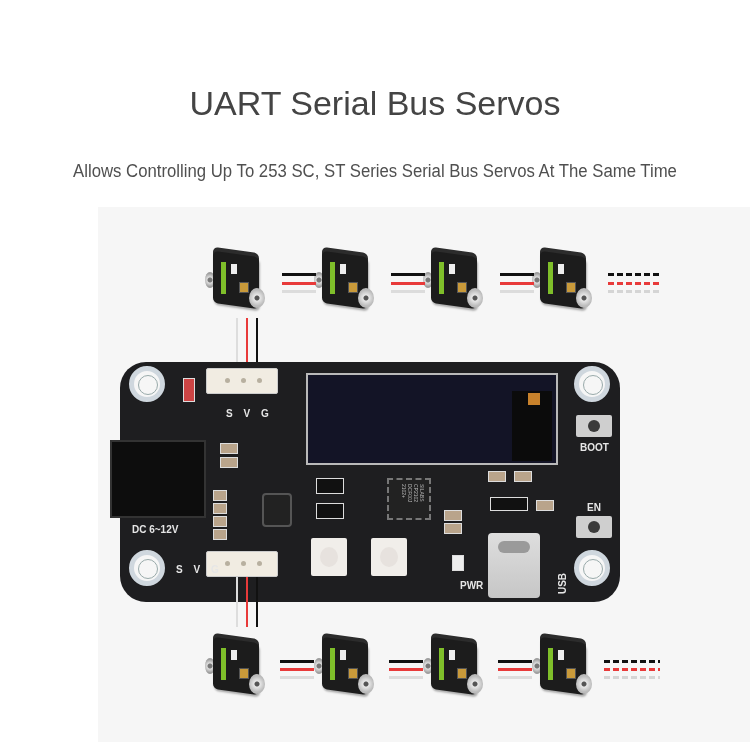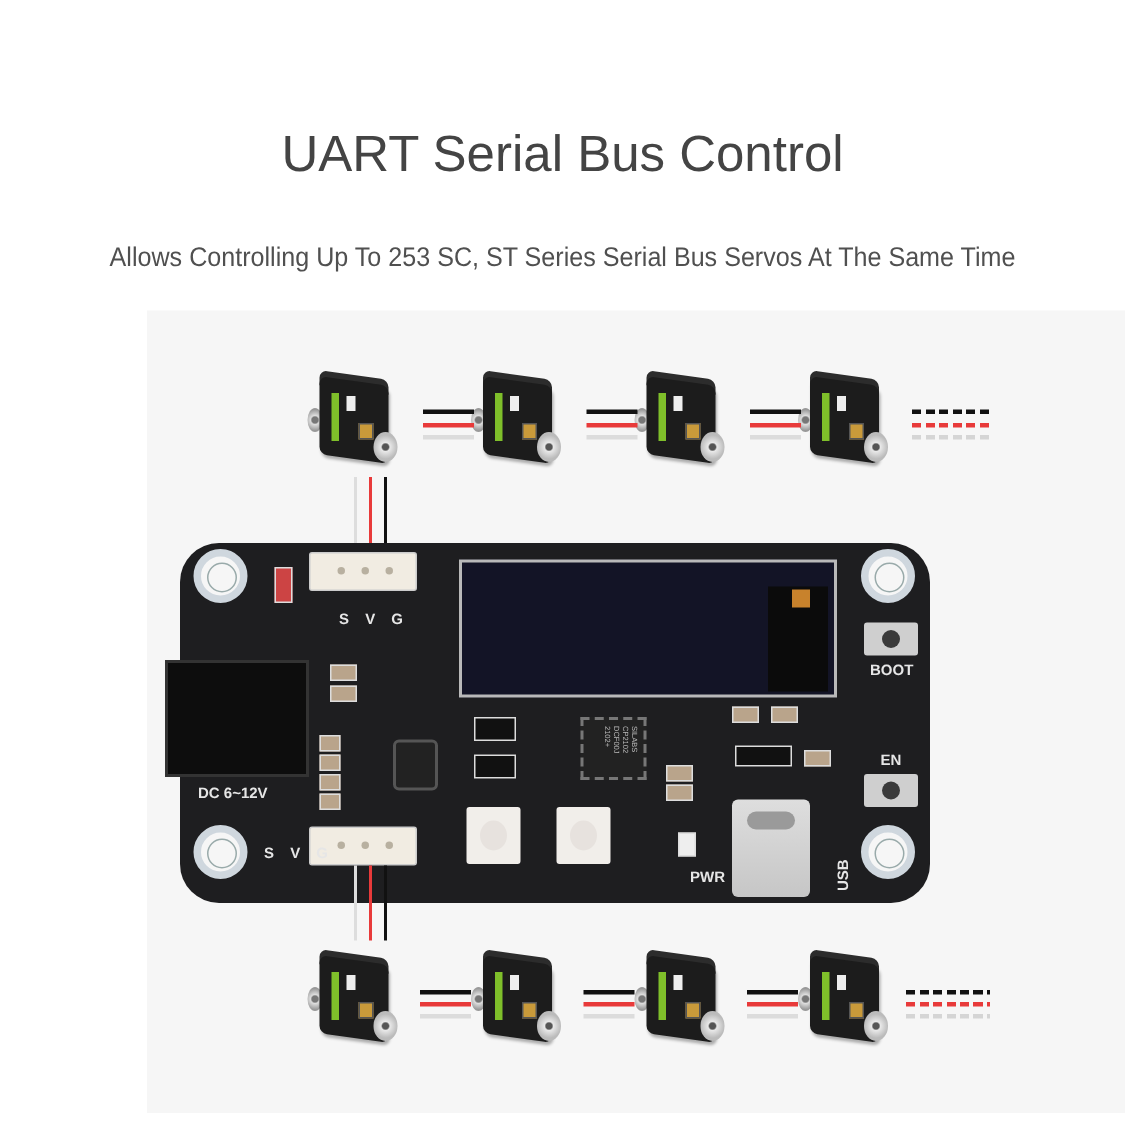--- a/index.html
+++ b/index.html
@@ -41,21 +41,21 @@
   .led::after{content:"";position:absolute;left:9px;top:9px;width:18px;height:20px;border-radius:50%;background:#e7e2de;}
   .btn{position:absolute;width:36px;height:22px;background:#cfcfcf;border-radius:2px;}
   .btn::after{content:"";position:absolute;left:12px;top:5px;width:12px;height:12px;border-radius:50%;background:#3a3a3a;}
   .usbc{position:absolute;left:488px;top:533px;width:52px;height:65px;background:linear-gradient(#dedede,#c6c6c6);border-radius:4px;}
   .usbc::after{content:"";position:absolute;left:10px;top:8px;width:32px;height:12px;border-radius:6px;background:#9a9a9a;}
   .smd{position:absolute;width:16px;height:9px;background:#b9a48b;border:1px solid #ddd;}
 </style>
 </head>
 <body>
 
-<div class="title">UART Serial Bus Control</div>
+<div class="title">UART Serial Bus Servos</div>
 <div class="subtitle">Allows Controlling Up To 253 SC, ST Series Serial Bus Servos At The Same Time</div>
 
 <div class="panel"></div>
 
 <div>
   <div class="servo" style="left:205px;top:250px;">
       <div class="hornl"></div>
       <div class="top"></div>
       <div class="body"></div>
       <div class="label"></div>

